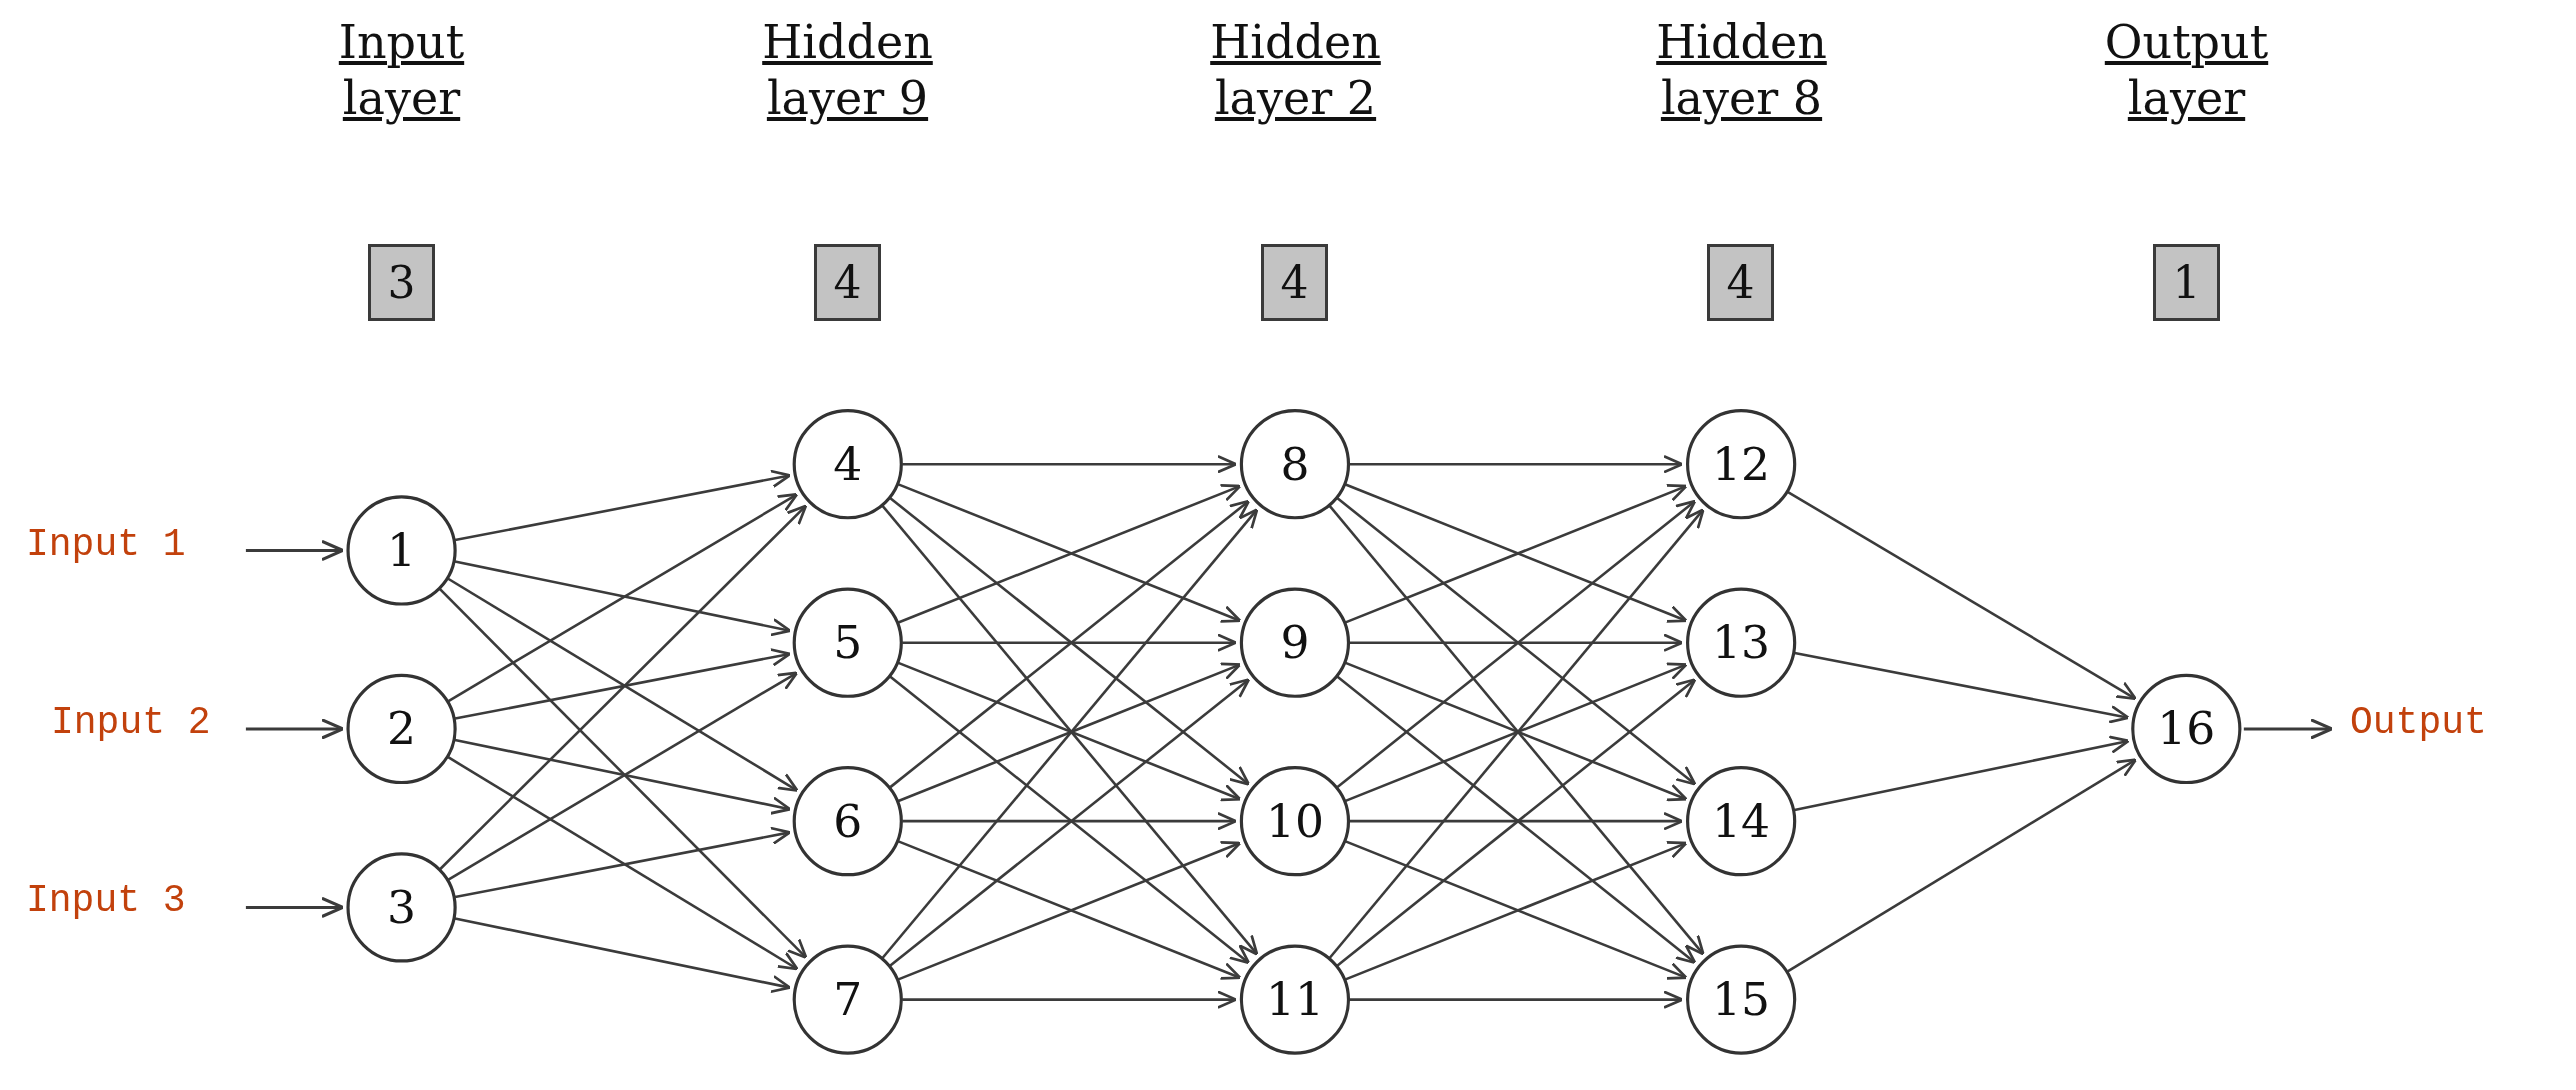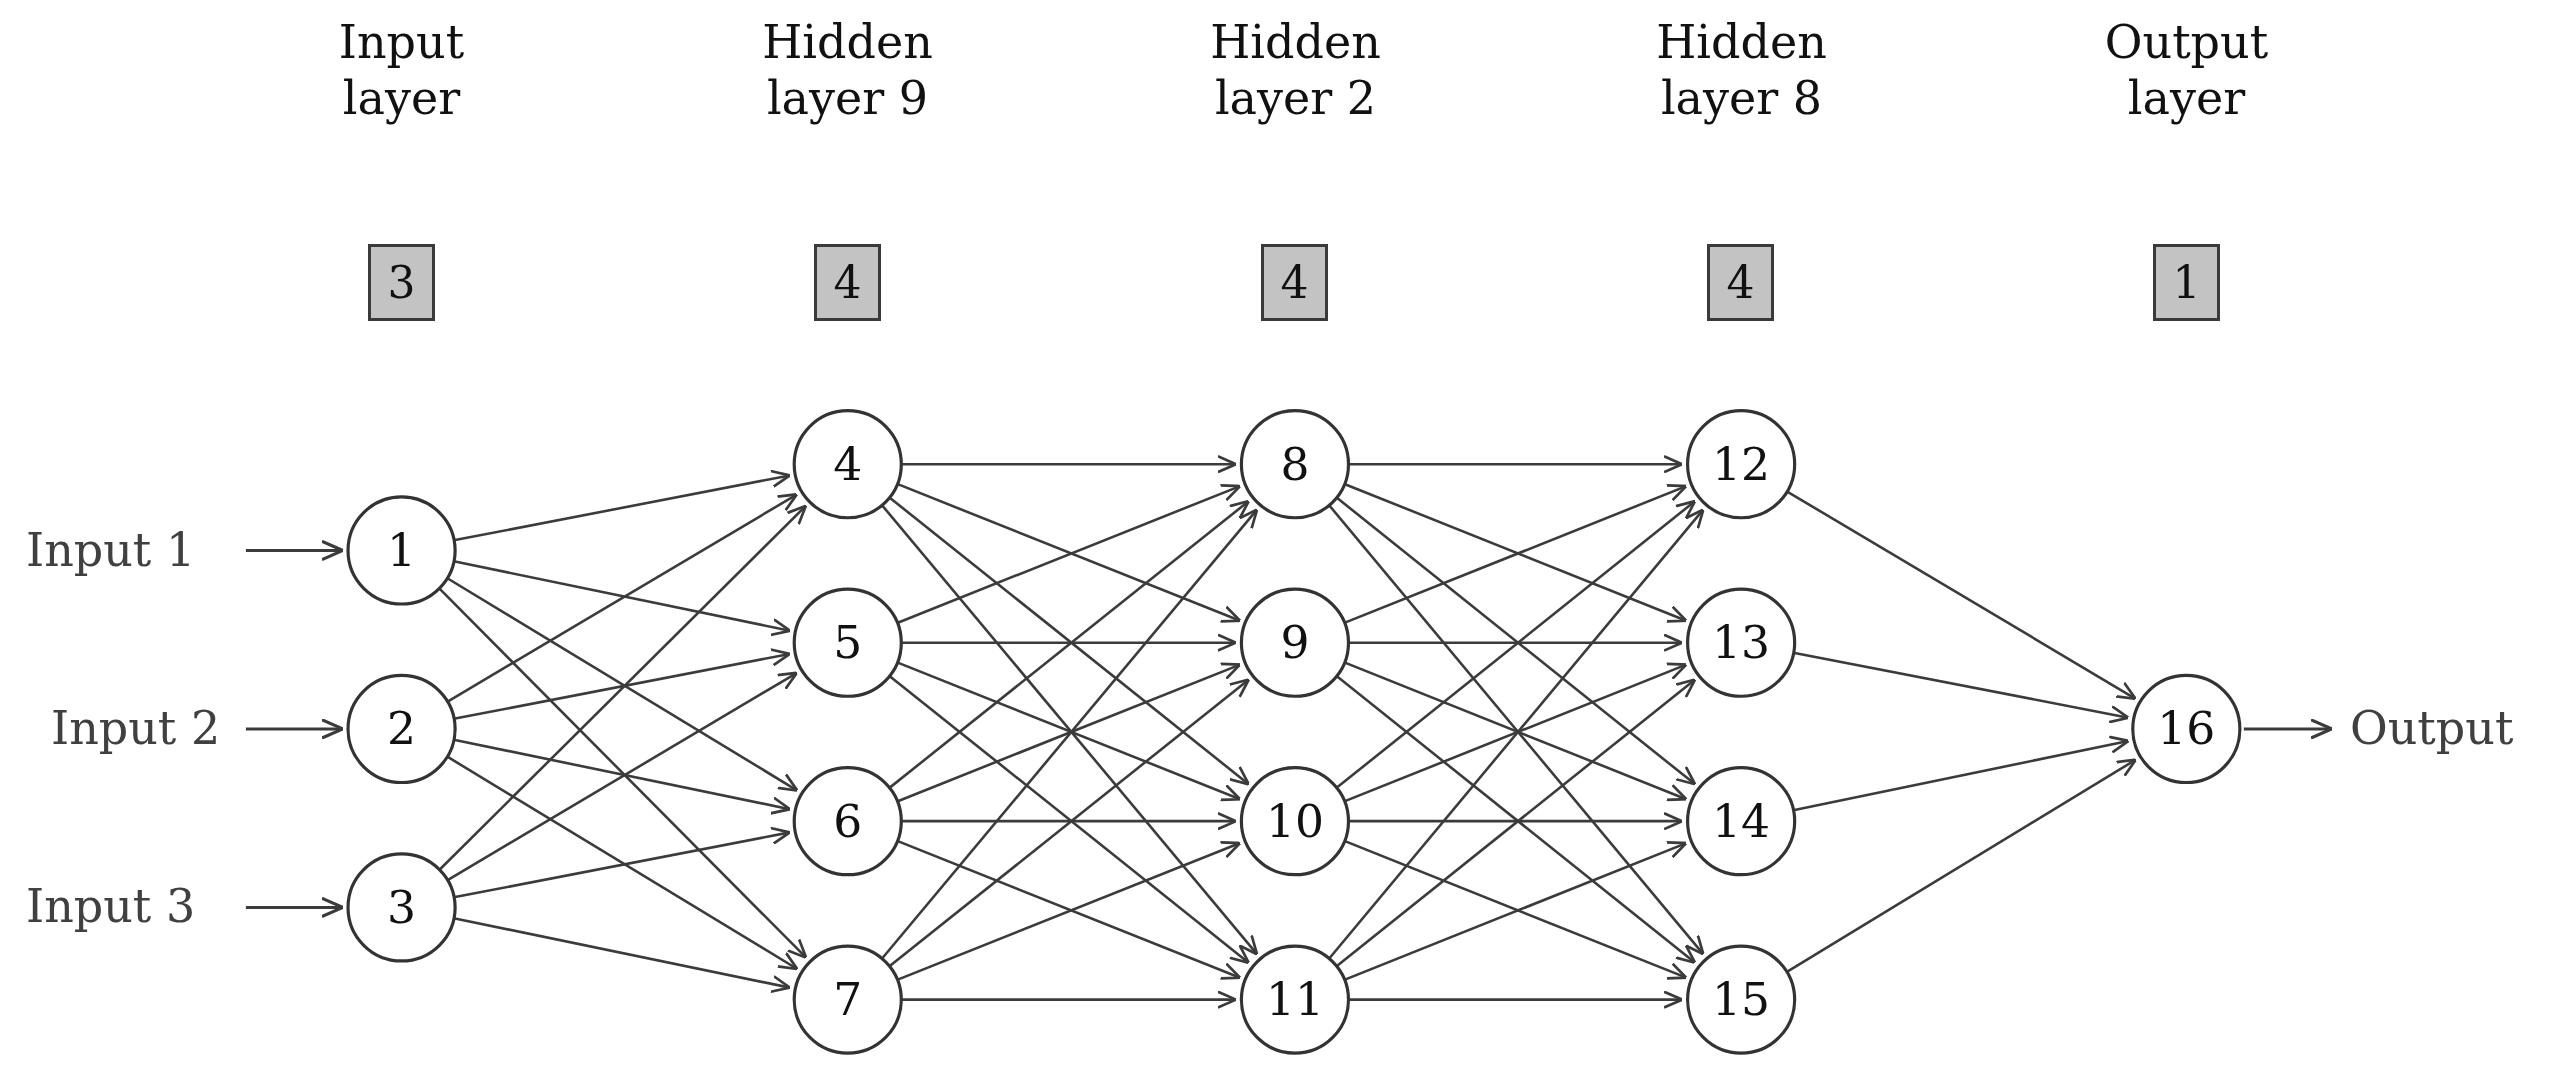--- a/index.html
+++ b/index.html
@@ -2,26 +2,26 @@
 <html><head>
 <meta charset="utf-8">
 <style>
   html,body{margin:0;padding:0;background:#ffffff;}
   body{width:2576px;height:1091px;overflow:hidden;
        font-family:"DejaVu Serif","Liberation Serif",serif;color:#1a1a1a;}
   #stage{position:relative;width:2576px;height:1091px;background:#fff;}
   svg#net{position:absolute;left:0;top:0;width:2576px;height:1091px;}
   .hdr{position:absolute;text-align:center;font-size:46px;line-height:56px;
        color:#111;white-space:nowrap;}
-  .hdr span{display:block;}
+  .hdr span{display:block;text-decoration:underline;}
   .gbox{position:absolute;width:67px;height:77px;background:#c3c3c3;
         border:3px solid #3a3a3a;box-sizing:border-box;
         display:flex;align-items:center;justify-content:center;
         font-size:44px;color:#111;}
-  .iolabel{position:absolute;font-size:46px;white-space:nowrap;color:#404040;}
+  .iolabel{position:absolute;font-size:38px;white-space:nowrap;color:#c2410c;font-family:Liberation Mono, monospace;}
   .nodetext{font-size:46px;fill:#111;font-family:"DejaVu Serif","Liberation Serif",serif;}
 </style>
 </head>
 <body>
 
 <div id="stage">
 
   <svg id="net" viewBox="0 0 2598 1100" xmlns="http://www.w3.org/2000/svg">
     <defs>
       <marker id="ahead" viewBox="0 0 10 10" refX="9.2" refY="5" markerWidth="7" markerHeight="7" orient="auto-start-reverse">

